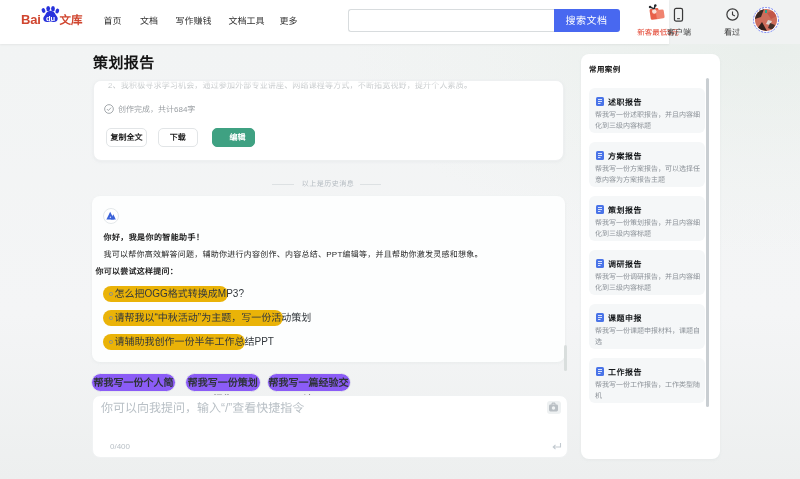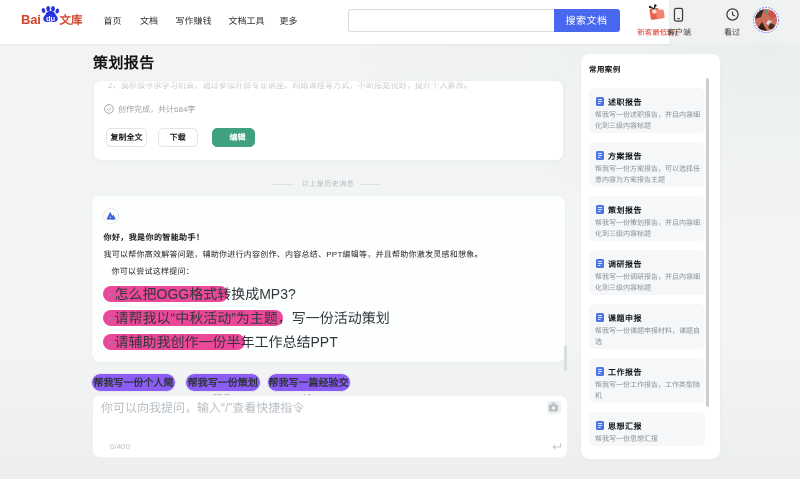--- a/index.html
+++ b/index.html
@@ -48,21 +48,21 @@
 #divider .txt{position:absolute;left:301px;top:0;width:54px;font-size:7px;letter-spacing:.5px;color:#b3bac0;text-align:center;}
 
 #welcome{
   position:absolute;left:91.5px;top:196px;width:473px;height:165.5px;background:#fdfefe;
   border-radius:8px;box-shadow:0 1px 3px rgba(190,198,202,.18);
 }
 .wl{position:absolute;left:104px;white-space:nowrap;}
 #wl1{font-size:8px;letter-spacing:.4px;font-weight:bold;color:#1a1a1a;}
 #wl2{font-size:8px;letter-spacing:.25px;color:#262626;font-weight:500;}
 #wl3{font-size:8px;letter-spacing:.25px;color:#262626;font-weight:500;}
-.spill{position:absolute;height:16px;background:#ec4899;border-radius:8px;font-size:14px;color:#33383d;line-height:16px;font-weight:500;white-space:nowrap;}
+.spill{position:absolute;height:16px;background:#eab308;border-radius:8px;font-size:10px;color:#33383d;line-height:16px;font-weight:500;white-space:nowrap;}
 .spill .dot{display:inline-block;width:3.5px;height:3.5px;border:1px solid #848e96;border-radius:50%;margin:0 2px 1px 6px;vertical-align:middle;}
 
 .qpill{position:absolute;top:372.5px;height:19px;background:#8b5cf6;border:1px solid #e7eaec;border-radius:10px;font-size:10px;color:#2e3338;line-height:17.5px;text-align:center;font-weight:700;}
 
 #inputbox{position:absolute;left:92px;top:394.5px;width:475.5px;height:63px;background:#fff;border-radius:8px;border:1px solid #f0f2f3;}
 #ph{position:absolute;left:8px;top:2.5px;font-size:12px;color:#b9c0c6;}
 #counter{position:absolute;left:9px;bottom:6px;font-size:8px;color:#b9c0c6;margin-left:8px;}
 
 #sidebar{
   position:absolute;left:581px;top:54px;width:139px;height:405px;background:#fff;
@@ -176,21 +176,21 @@
 
 <div id="welcome">
   <svg style="position:absolute;left:11.8px;top:12px;" width="16" height="16" viewBox="0 0 16 16">
     <circle cx="8" cy="8" r="7.5" fill="#fff" stroke="#e3e8ea" stroke-width="1"></circle>
     <path d="M7.2 3.8 L3.4 11.6 h7.6 z" fill="#3b62d8"></path>
     <path d="M10.3 6.2 L7.8 11.6 h5 z" fill="#3b62d8"></path>
     <path d="M7.4 8.2 l.8 1.5 h-1.6 z" fill="#fff"></path>
   </svg>
   <div class="wl" id="wl1" style="left:12px;top:34.5px;position:absolute;">你好，我是你的智能助手！</div>
   <div class="wl" id="wl2" style="left:12px;top:51.5px;position:absolute;">我可以帮你高效解答问题，辅助你进行内容创作、内容总结、PPT编辑等，并且帮助你激发灵感和想象。</div>
-  <div class="wl" id="wl3" style="left:20px;top:68.5px;position:absolute;">你可以尝试这样提问：</div>
+  <div class="wl" id="wl3" style="left:4px;top:68.5px;position:absolute;font-weight:bold;">你可以尝试这样提问：</div>
   <div class="spill" style="left:11.5px;top:90px;width:125px;"><span class="dot"></span>怎么把OGG格式转换成MP3?</div>
   <div class="spill" style="left:11.5px;top:114px;width:180px;"><span class="dot"></span>请帮我以“中秋活动”为主题，写一份活动策划</div>
   <div class="spill" style="left:11.5px;top:138px;width:142px;"><span class="dot"></span>请辅助我创作一份半年工作总结PPT</div>
 </div>
 
 <div style="position:absolute;left:563.5px;top:345px;width:3.5px;height:26px;background:#d9dedd;border-radius:2px;"></div>
 <div class="qpill" style="left:91px;width:85px;">帮我写一份个人简历</div>
 <div class="qpill" style="left:185px;width:75.5px;">帮我写一份策划报告</div>
 <div class="qpill" style="left:266.5px;width:84px;">帮我写一篇经验交流</div>
 
@@ -245,21 +245,14 @@
         </svg><b>课题申报</b></div>
     <div class="ds">帮我写一份课题申报材料，课题自选</div>
   </div>
   <div class="sitem" style="top:304px;height:45px;">
     <div class="hd"><svg width="8" height="9" viewBox="0 0 8 9">
           <rect width="8" height="9" rx="1.5" fill="#4a74e8"></rect>
           <path d="M2 2.5h4M2 4.5h4M2 6.5h2.5" stroke="#fff" stroke-width=".8"></path>
         </svg><b>工作报告</b></div>
     <div class="ds">帮我写一份工作报告，工作类型随机</div>
   </div>
-  <div class="sitem" style="top:358px;height:34px;">
-    <div class="hd"><svg width="8" height="9" viewBox="0 0 8 9">
-          <rect width="8" height="9" rx="1.5" fill="#4a74e8"></rect>
-          <path d="M2 2.5h4M2 4.5h4M2 6.5h2.5" stroke="#fff" stroke-width=".8"></path>
-        </svg><b>思想汇报</b></div>
-    <div class="ds">帮我写一份思想汇报</div>
-  </div>
   <div id="sscroll"></div>
 </div>
 
 </body></html>

